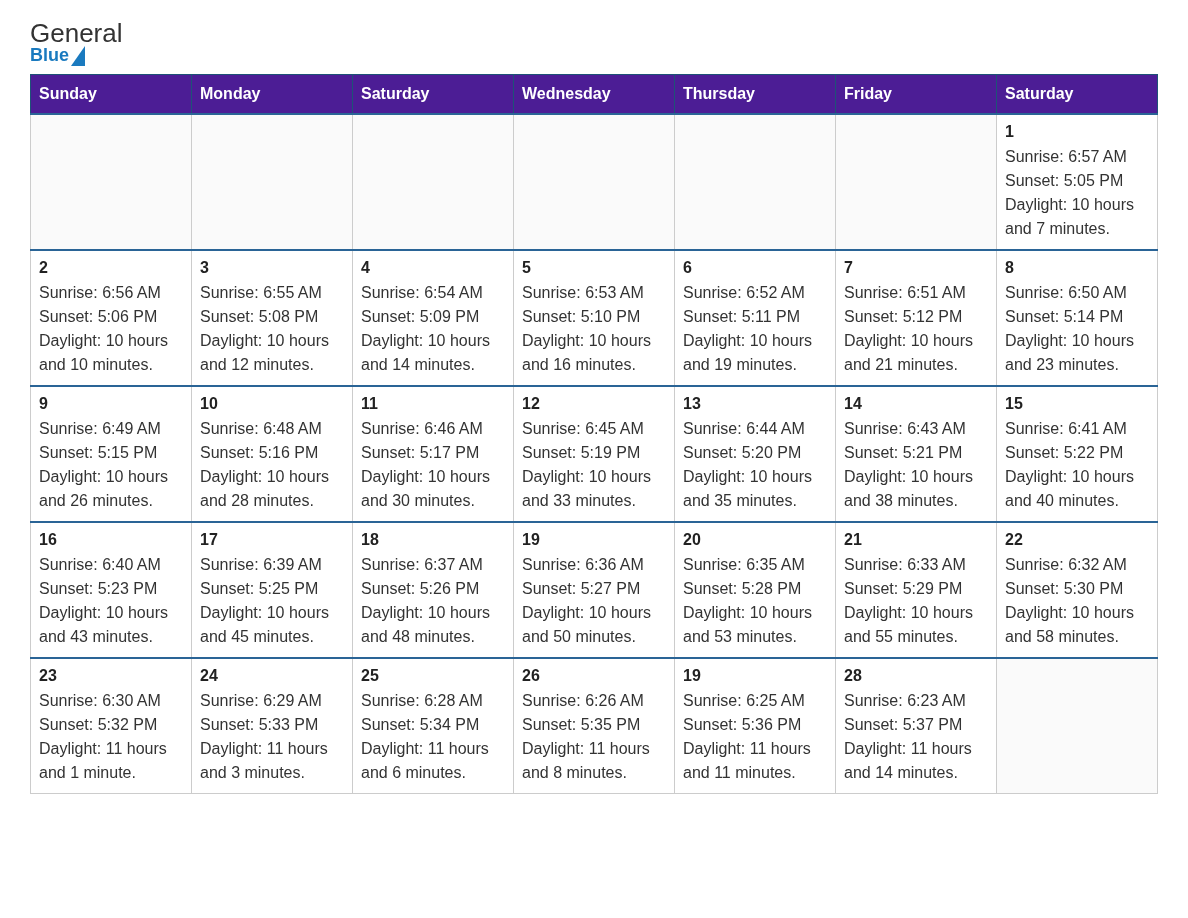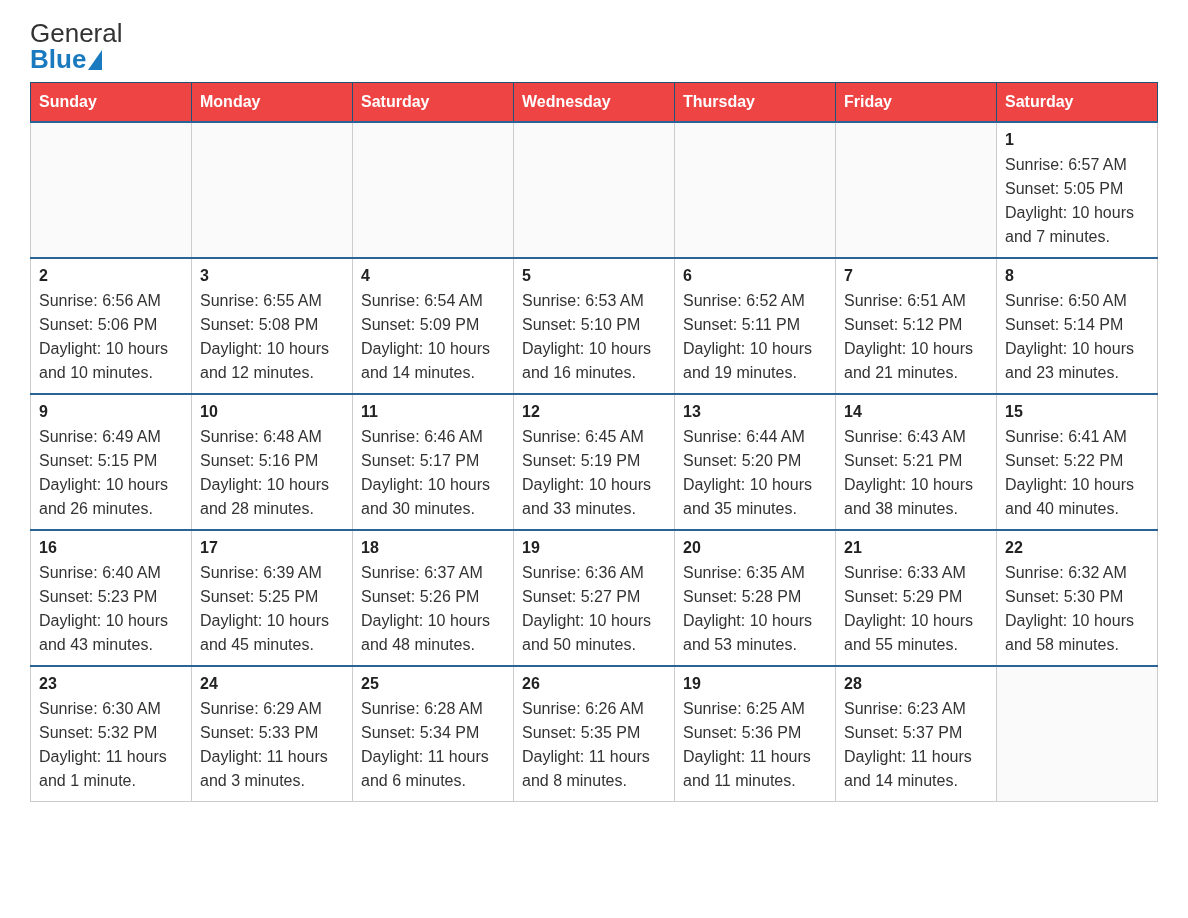--- a/index.html
+++ b/index.html
@@ -21,21 +21,21 @@
       flex-direction: column;
       align-items: flex-start;
     }
     .logo-general {
       font-size: 26px;
       font-weight: normal;
       color: #333;
       line-height: 1;
     }
     .logo-blue {
-      font-size: 26px;
+      font-size: 18px;
       font-weight: bold;
       color: #1a7abf;
       line-height: 1;
       display: flex;
       align-items: center;
     }
     .logo-triangle {
       width: 0;
       height: 0;
       border-left: 14px solid transparent;
@@ -57,21 +57,21 @@
       font-size: 20px;
       color: #555;
       margin-top: 4px;
     }
     .calendar {
       width: 100%;
       border-collapse: collapse;
       margin-top: 8px;
     }
     .calendar th {
-      background-color: #ef4444;
+      background-color: #4c1d95;
       color: #fff;
       font-size: 16px;
       font-weight: bold;
       padding: 10px 8px;
       text-align: left;
       border: 1px solid #1e5277;
     }
     .calendar td {
       border: 1px solid #ccc;
       vertical-align: top;

